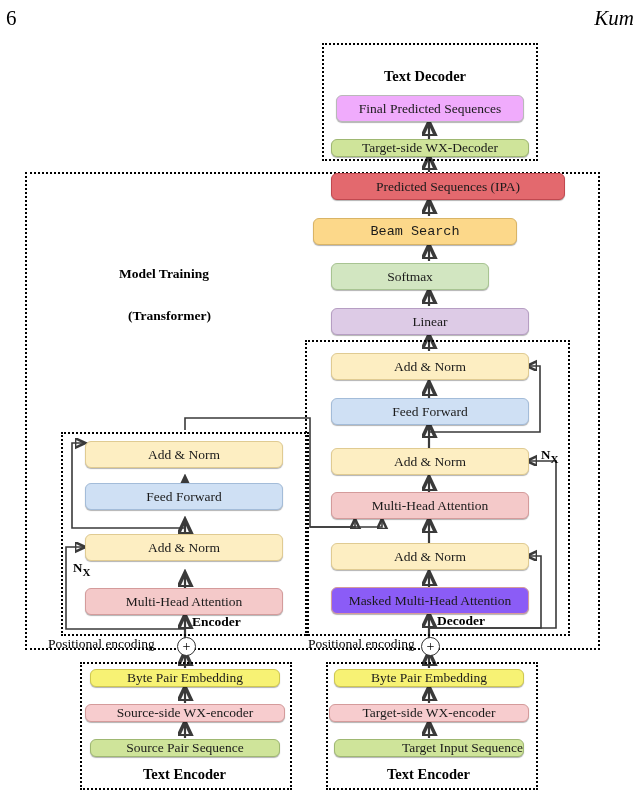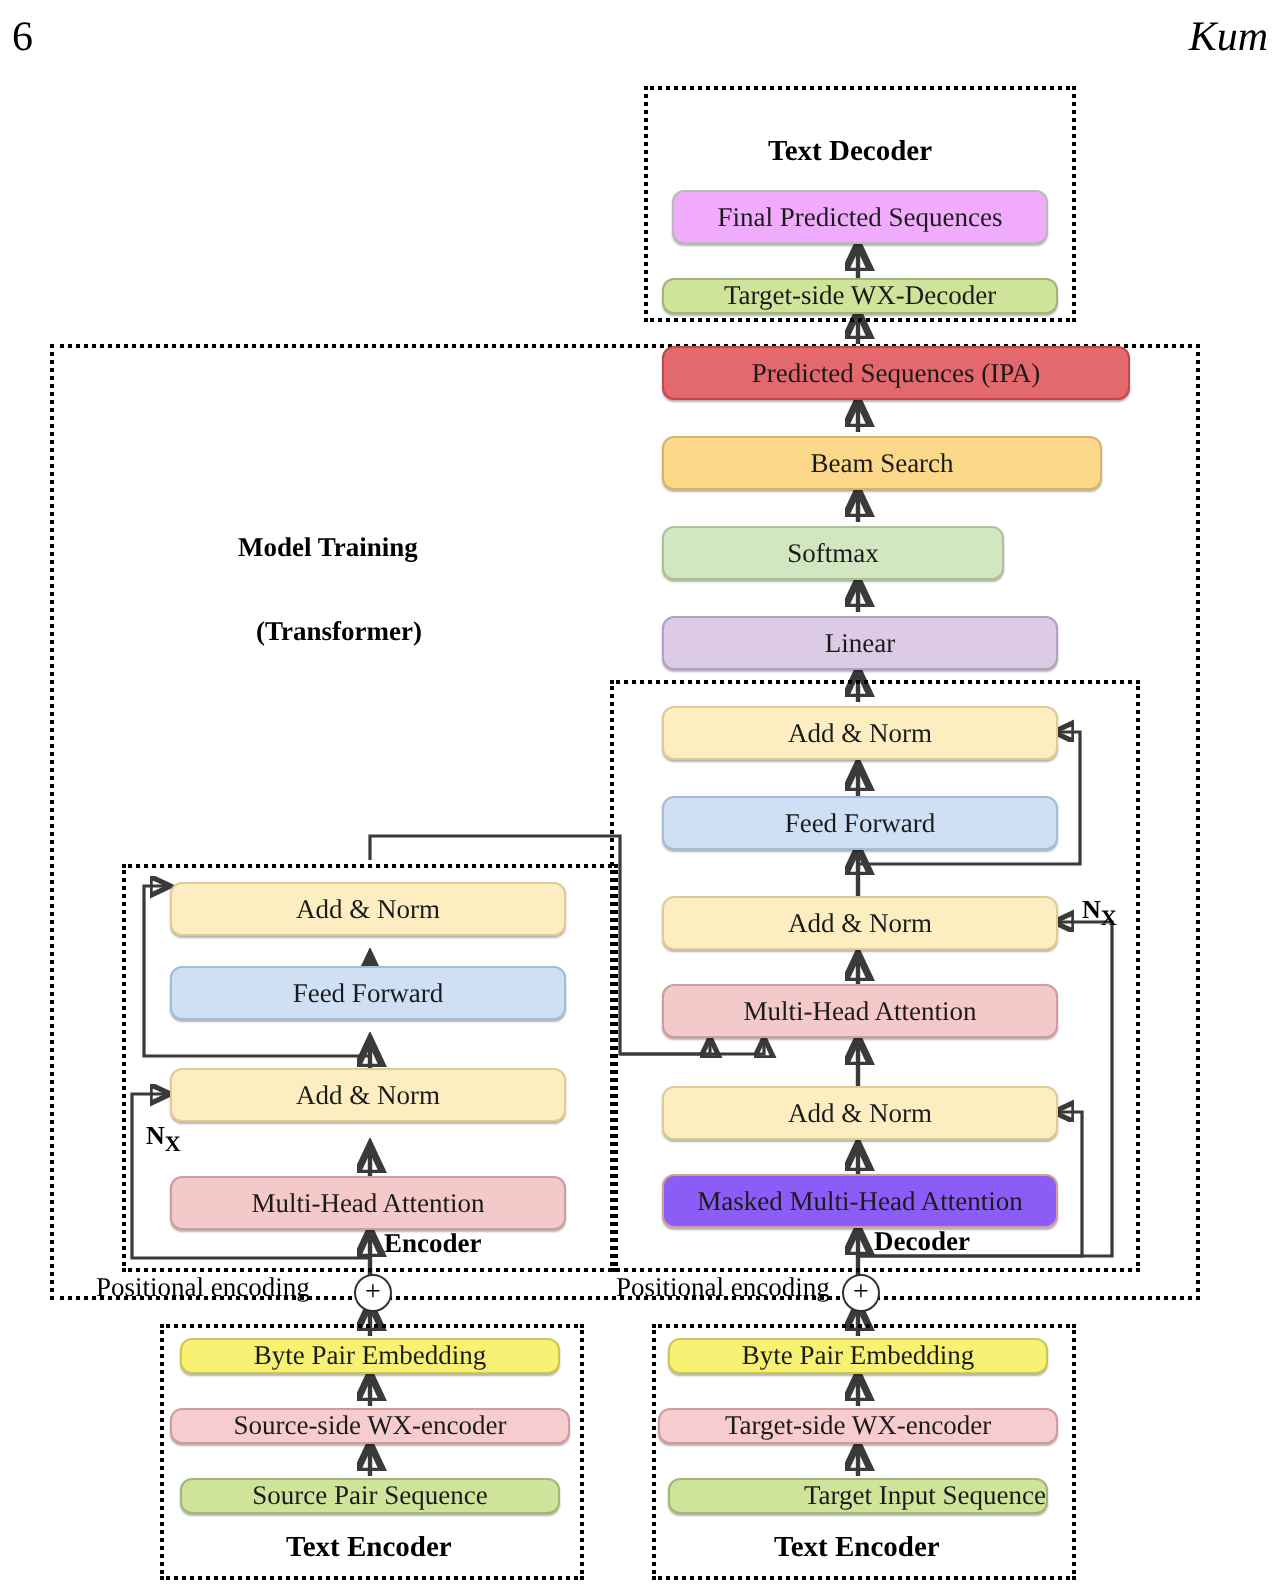--- a/index.html
+++ b/index.html
@@ -103,24 +103,24 @@
     <span>Target-side WX-Decoder</span>
   </div>
 
   <div class="dbox" style="left:25px;top:172px;width:575px;height:478px;"></div>
   <div class="lbl" style="left:119px;top:266px;">Model Training</div>
   <div class="lbl" style="left:128px;top:288px;margin-top:20px;">(Transformer)</div>
 
   <div class="node" style="left:331px;top:173px;width:234px;height:27px;background:#e3696e;border:1.4px solid #c1484f;">
     <span>Predicted Sequences (IPA)</span>
   </div>
-  <div class="node" style="left:331px;top:218px;width:220px;height:27px;background:#fcd88a;border:1.4px solid #d9b466;">
+  <div class="node" style="left:313px;top:218px;width:204px;height:27px;background:#fcd88a;border:1.4px solid #d9b466;font-family:Liberation Mono, monospace;">
     <span>Beam Search</span>
   </div>
-  <div class="node" style="left:331px;top:263px;width:171px;height:27px;background:#d2e6c1;border:1.4px solid #a8c492;">
+  <div class="node" style="left:331px;top:263px;width:158px;height:27px;background:#d2e6c1;border:1.4px solid #a8c492;">
     <span>Softmax</span>
   </div>
   <div class="node" style="left:331px;top:308px;width:198px;height:27px;background:#ddcbe6;border:1.4px solid #b69ec3;">
     <span>Linear</span>
   </div>
 
   <div class="dbox" style="left:305px;top:340px;width:265px;height:296px;"></div>
 
   <div class="node" style="left:331px;top:353px;width:198px;height:27px;background:#fdeec2;border:1.4px solid #e0cb92;">
     <span>Add &amp; Norm</span>

